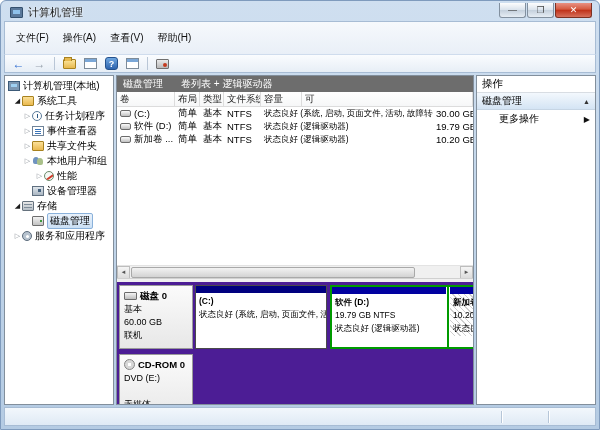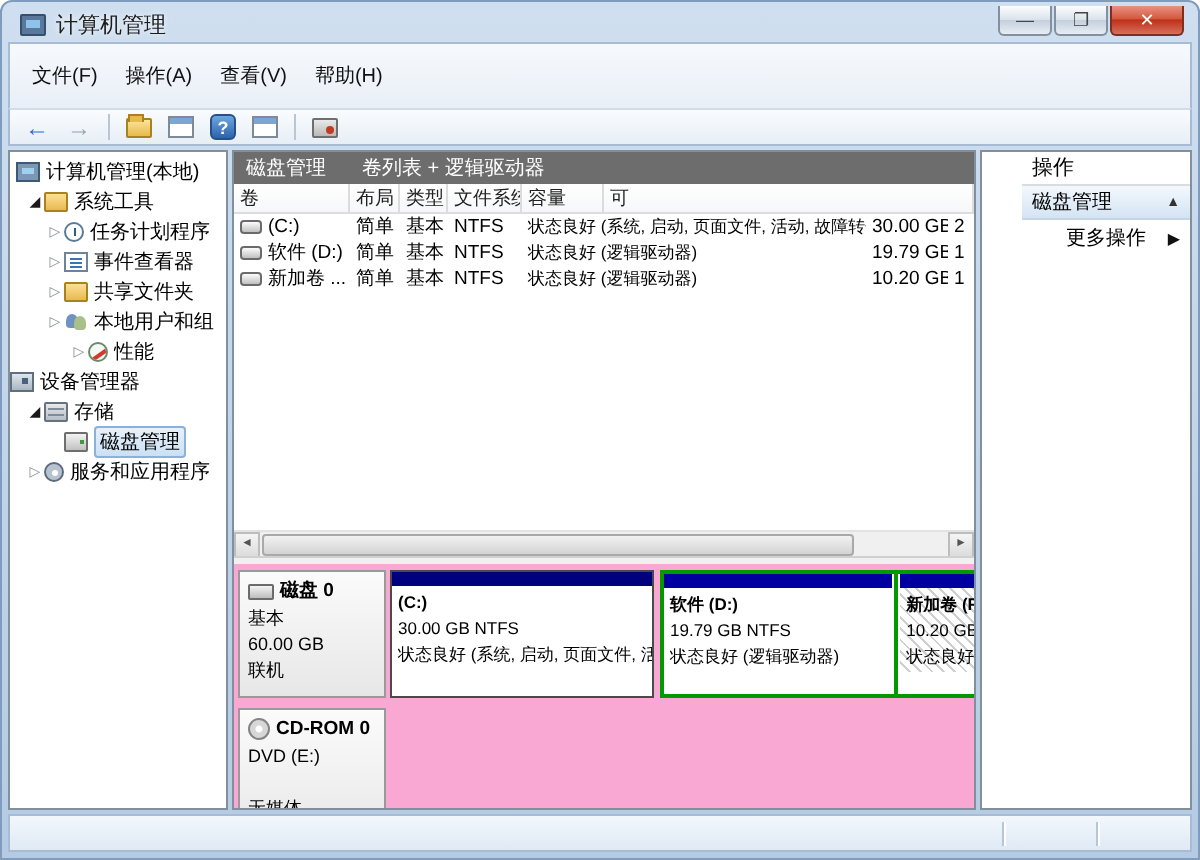--- a/index.html
+++ b/index.html
@@ -97,21 +97,21 @@
   .vspacer { flex:1; }
 
   .hscroll { height:13px; flex:none; background:#f0f0f0; border-top:1px solid #e3e3e3; display:flex; align-items:center; }
   .harrow { width:13px; height:13px; font-size:6px; color:#555; display:flex; align-items:center; justify-content:center;
             background:linear-gradient(#f5f5f5,#dcdcdc); border:1px solid #bdbdbd; }
   .htrack { flex:1; height:13px; position:relative; }
   .hthumb { position:absolute; left:1px; top:1px; height:11px; width:86%; background:linear-gradient(#f2f2f2,#d3d3d3); border:1px solid #a9a9a9; border-radius:2px; }
 
   .splitter { height:4px; background:#f0f0f0; border-top:1px solid #d0d0d0; flex:none; }
 
-  .diskarea { flex:1; background:#f9a8d4; padding:3px 2px 0 2px; display:flex; flex-direction:column; min-height:0; overflow:hidden; }
+  .diskarea { flex:1; background:#4c1d95; padding:3px 2px 0 2px; display:flex; flex-direction:column; min-height:0; overflow:hidden; }
   .disk-row { height:64px; display:flex; flex:none; }
   .disk-label { width:74px; flex:none; background:linear-gradient(#fbfbfb,#e7e7e7); border:1px solid #9a9a9a;
                 padding:3px 4px; font-size:9px; line-height:1.45; }
   .disk-label .dname { font-weight:bold; font-size:9.5px; display:flex; align-items:center; gap:3px; }
   .d-disk { width:13px; height:8px; border:1px solid #6b6b6b; border-radius:1px; background:linear-gradient(#f4f4f4,#bdbdbd); }
   .d-cd { width:11px; height:11px; border-radius:50%; border:1px solid #848484; background:radial-gradient(circle at 50% 50%, #fff 0 1.5px, #d7d7d7 2px 5px); }
 
   .part { border:1px solid #4a4a4a; background:#fff; margin-left:2px; display:flex; flex-direction:column; overflow:hidden; }
   .part .strip { height:7px; flex:none; }
   .part .pbody { padding:2px 3px; font-size:8.5px; line-height:1.5; white-space:nowrap; overflow:hidden; }
@@ -119,21 +119,21 @@
   .part-c { width:132px; flex:none; }
   .ext { flex:1; border:2px solid #009a00; margin-left:3px; display:flex; background:#fff; }
   .part-d { flex:92 1 0; border:none; margin:0; }
   .ext-div { width:2px; background:#009a00; margin:0 1px; flex:none; }
   .part-f { flex:54 1 0; border:none; margin:0; }
   .hatch { background:repeating-linear-gradient(45deg, #fff 0 3px, #cfcfcf 3px 4px); }
 
   .cd-row { height:68px; display:flex; flex:none; margin-top:5px; }
 
   
-  .actions { width:106px; flex:none; font-size:10px; display:flex; flex-direction:column;padding-left:20px; }
+  .actions { width:120px; flex:none; font-size:10px; display:flex; flex-direction:column; }
   .act-title { height:17px; display:flex; align-items:center; padding-left:5px; border-bottom:1px solid #d8dde3; font-size:10.5px; }
   .act-section { height:17px; display:flex; align-items:center; padding:0 5px; background:linear-gradient(#f3f8fd,#d4e4f4);
                  border-bottom:1px solid #c6d5e4; }
   .act-section .arrow { margin-left:auto; font-size:7px; color:#333; }
   .act-more { height:18px; display:flex; align-items:center; padding:0 5px 0 22px; }
   .act-more .arrow { margin-left:auto; font-size:8px; color:#111; }
 
   
   .statusbar { height:19px; flex:none; margin-top:2px; background:linear-gradient(#f2f7fc,#dfeaf5);
                border:1px solid #a7bcd4; display:flex; align-items:center; justify-content:flex-end; }
@@ -223,21 +223,21 @@
       <div class="titem" style="padding-left:18px">
         <span class="texp">▷</span>
         <span class="tico t-users"></span>
         <span class="tlabel">本地用户和组</span>
       </div>
       <div class="titem" style="padding-left:30px">
         <span class="texp">▷</span>
         <span class="tico t-perf"></span>
         <span class="tlabel">性能</span>
       </div>
-      <div class="titem" style="">
+      <div class="titem" style="padding-left:27px">
         <span class="tico t-devmgr"></span>
         <span class="tlabel">设备管理器</span>
       </div>
       <div class="titem" style="padding-left:8px">
         <span class="texp exp">◢</span>
         <span class="tico t-storage"></span>
         <span class="tlabel">存储</span>
       </div>
       <div class="titem" style="padding-left:27px">
         <span class="tico t-disk"></span>
@@ -323,21 +323,20 @@
                 <span>磁盘 0</span>
               </div>
             <div>基本</div>
             <div>60.00 GB</div>
             <div>联机</div>
           </div>
           <div class="part part-c">
             <div class="strip" style="background-color: rgb(0, 0, 127);"></div>
             <div class="pbody">
               <div class="pname">(C:)</div>
-              <div>30.00 GB NTFS</div>
               <div>状态良好 (系统, 启动, 页面文件, 活动, 故障转储, 主分区)</div>
             </div>
           </div>
           <div class="ext">
             <div class="part part-d">
               <div class="strip" style="background-color: rgb(0, 0, 160);"></div>
               <div class="pbody">
                 <div class="pname">软件 (D:)</div>
                 <div>19.79 GB NTFS</div>
                 <div>状态良好 (逻辑驱动器)</div>

